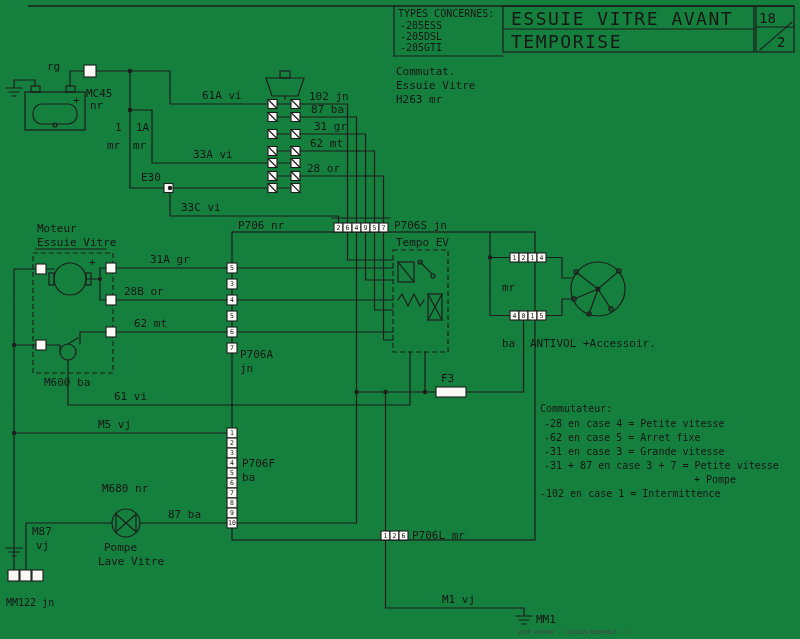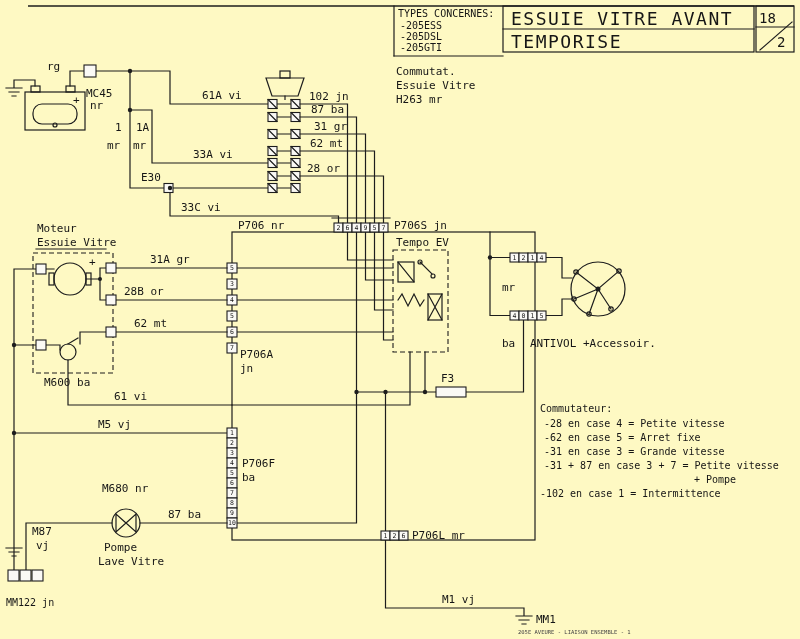--- a/index.html
+++ b/index.html
@@ -1,16 +1,16 @@
 <!DOCTYPE html>
 <html><head>
 <meta charset="utf-8">
 <style>
   html,body{margin:0;padding:0;background:#e8e6e0;}
-  .page{width:800px;height:639px;background:#fef9c3;position:relative;overflow:hidden;}
+  .page{width:800px;height:639px;background:#15803d;position:relative;overflow:hidden;}
   svg{display:block;}
   svg text{fill:#161616;font-family:"DejaVu Sans Mono",monospace;}
   .w{stroke:#1d1d1d;stroke-width:1.2;fill:none;stroke-linecap:square;}
   .wt{stroke:#1d1d1d;stroke-width:1.6;fill:none;}
   .bx{stroke:#1d1d1d;stroke-width:1.2;fill:none;}
   .dash{stroke:#1d1d1d;stroke-width:1.1;fill:none;stroke-dasharray:5 3;}
   .sq{stroke:#1d1d1d;stroke-width:1.1;fill:#faf9f5;}
   .dot{fill:#1d1d1d;}
   .t11{font-size:11px;}
   .t10{font-size:10px;}

